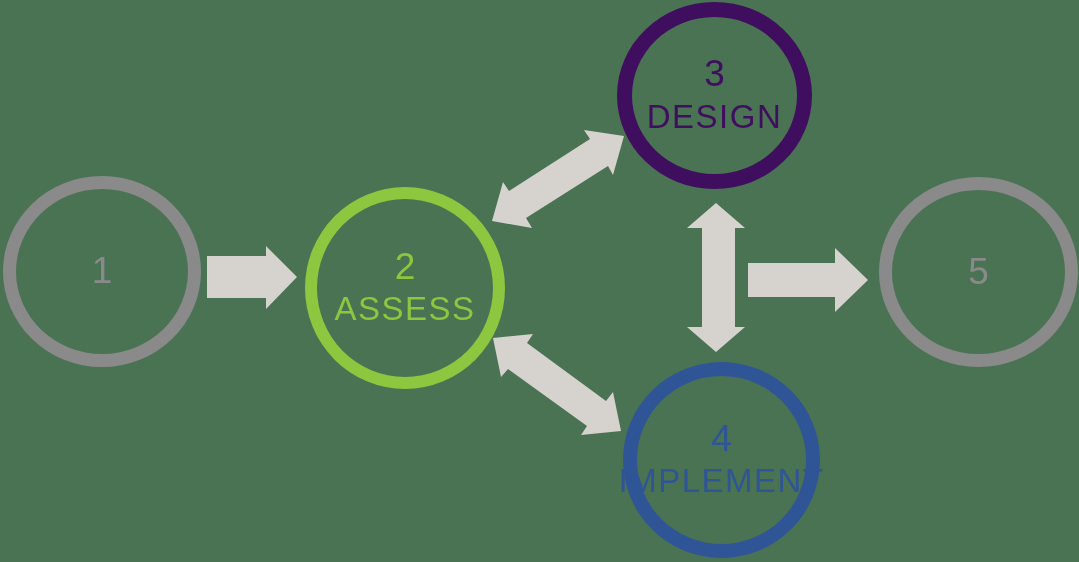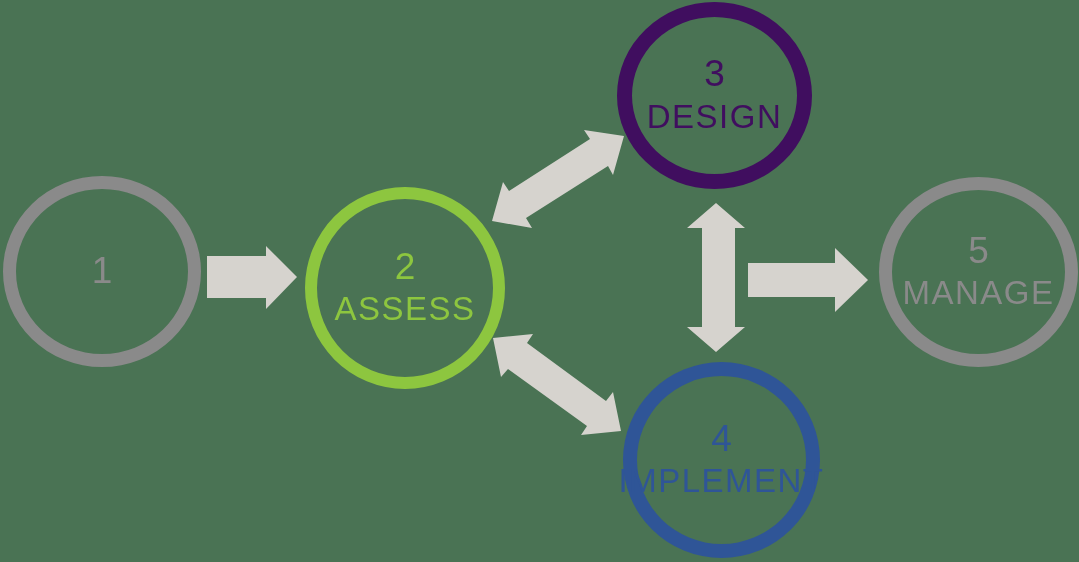--- a/index.html
+++ b/index.html
@@ -70,16 +70,15 @@
     <div class="label">DESIGN</div>
   </div>
 
   <div class="stage stage-implement" style="border-color: rgb(47, 85, 151); color: rgb(47, 85, 151);">
     <div class="num">4</div>
     <div class="label">IMPLEMENT</div>
   </div>
 
   <div class="stage stage-manage" style="border-color: rgb(138, 138, 138); color: rgb(138, 138, 138);">
     <div class="num">5</div>
-    <div class="label">MANAGE</div>
   </div>
 
 </div>
 
 </body></html>

